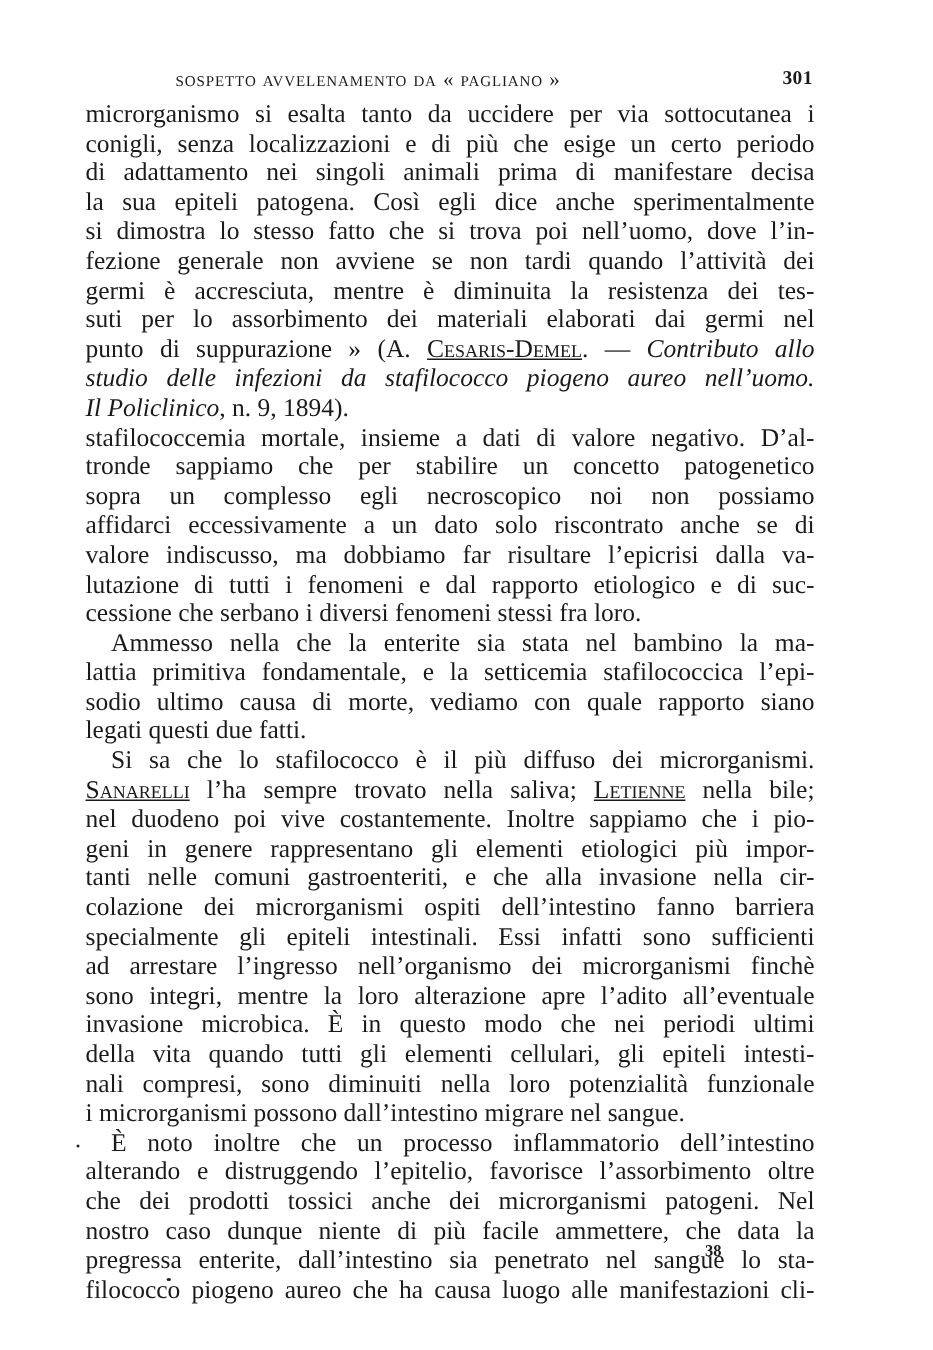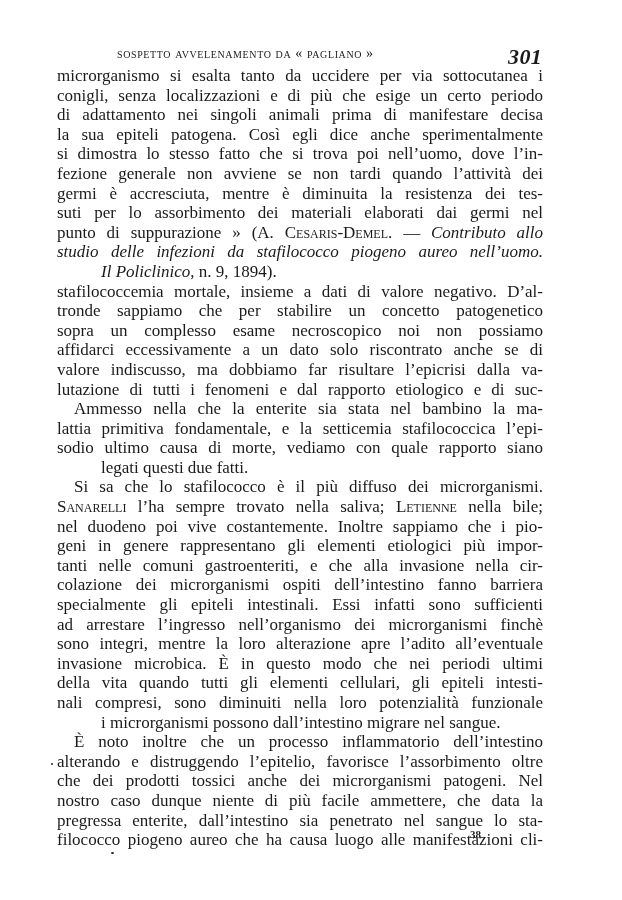--- a/index.html
+++ b/index.html
@@ -9,30 +9,30 @@
   }
   .header {
     position: absolute; top: 44px; left: 57px; width: 485px; height: 20px;
     font-size: 12.5px; letter-spacing: 0.3px;
   }
   .header .running-title {
     position: absolute; left: 60px; top: 2px; font-variant: small-caps; text-transform: lowercase;
     font-size: 14px; letter-spacing: 0.6px;
   }
   .header .page-number {
-    position: absolute; right: 0; top: 0; font-size: 22px; font-weight: bold; font-style: italic;
+    position: absolute; right: 0; top: 0; font-size: 13px; font-weight: bold;
   }
   .body {
     position: absolute; top: 66px; left: 57px; width: 486px;
     font-size: 17px; line-height: 19.6px;
   }
   .line { display: block; white-space: nowrap; text-align: justify; text-align-last: justify; height: 19.6px; }
-  .line.last { text-align-last: left; margin-left: 44px; }
+  .line.last { text-align-last: left; }
   .line.indent { padding-left: 17px; }
-  .sc { font-variant: small-caps; }
+  .sc { font-variant: small-caps; text-decoration: underline; }
   .it { font-style: italic; }
   .signature {
     position: absolute; top: 828px; left: 470px; font-size: 11px; font-weight: bold;
   }
   .speck { position: absolute; background: #222; border-radius: 50%; }
 </style>
 </head>
 <body>
 
 <div class="header">
@@ -49,24 +49,25 @@
   <span class="line">si dimostra lo stesso fatto che si trova poi nell’uomo, dove l’in-</span>
   <span class="line">fezione generale non avviene se non tardi quando l’attività dei</span>
   <span class="line">germi è accresciuta, mentre è diminuita la resistenza dei tes-</span>
   <span class="line">suti per lo assorbimento dei materiali elaborati dai germi nel</span>
   <span class="line"><span>punto di suppurazione » (A. </span><span class="sc">Cesaris-Demel</span><span>. — </span><span class="it">Contributo allo</span></span>
   <span class="line it">studio delle infezioni da stafilococco piogeno aureo nell’uomo.</span>
   <span class="line last"><span class="it">Il Policlinico</span><span>, n. 9, 1894).</span></span>
 
   <span class="line">stafilococcemia mortale, insieme a dati di valore negativo. D’al-</span>
   <span class="line">tronde sappiamo che per stabilire un concetto patogenetico</span>
-  <span class="line">sopra un complesso esame necroscopico noi non possiamo</span>
+  <span class="line">sopra un complesso egli necroscopico noi non possiamo</span>
   <span class="line">affidarci eccessivamente a un dato solo riscontrato anche se di</span>
   <span class="line">valore indiscusso, ma dobbiamo far risultare l’epicrisi dalla va-</span>
   <span class="line">lutazione di tutti i fenomeni e dal rapporto etiologico e di suc-</span>
+  <span class="line last">cessione che serbano i diversi fenomeni stessi fra loro.</span>
 
   <span class="line indent">Ammesso nella che la enterite sia stata nel bambino la ma-</span>
   <span class="line">lattia primitiva fondamentale, e la setticemia stafilococcica l’epi-</span>
   <span class="line">sodio ultimo causa di morte, vediamo con quale rapporto siano</span>
   <span class="line last">legati questi due fatti.</span>
 
   <span class="line indent">Si sa che lo stafilococco è il più diffuso dei microrganismi.</span>
   <span class="line"><span class="sc">Sanarelli</span><span> l’ha sempre trovato nella saliva; </span><span class="sc">Letienne</span><span> nella bile;</span></span>
   <span class="line">nel duodeno poi vive costantemente. Inoltre sappiamo che i pio-</span>
   <span class="line">geni in genere rappresentano gli elementi etiologici più impor-</span>

